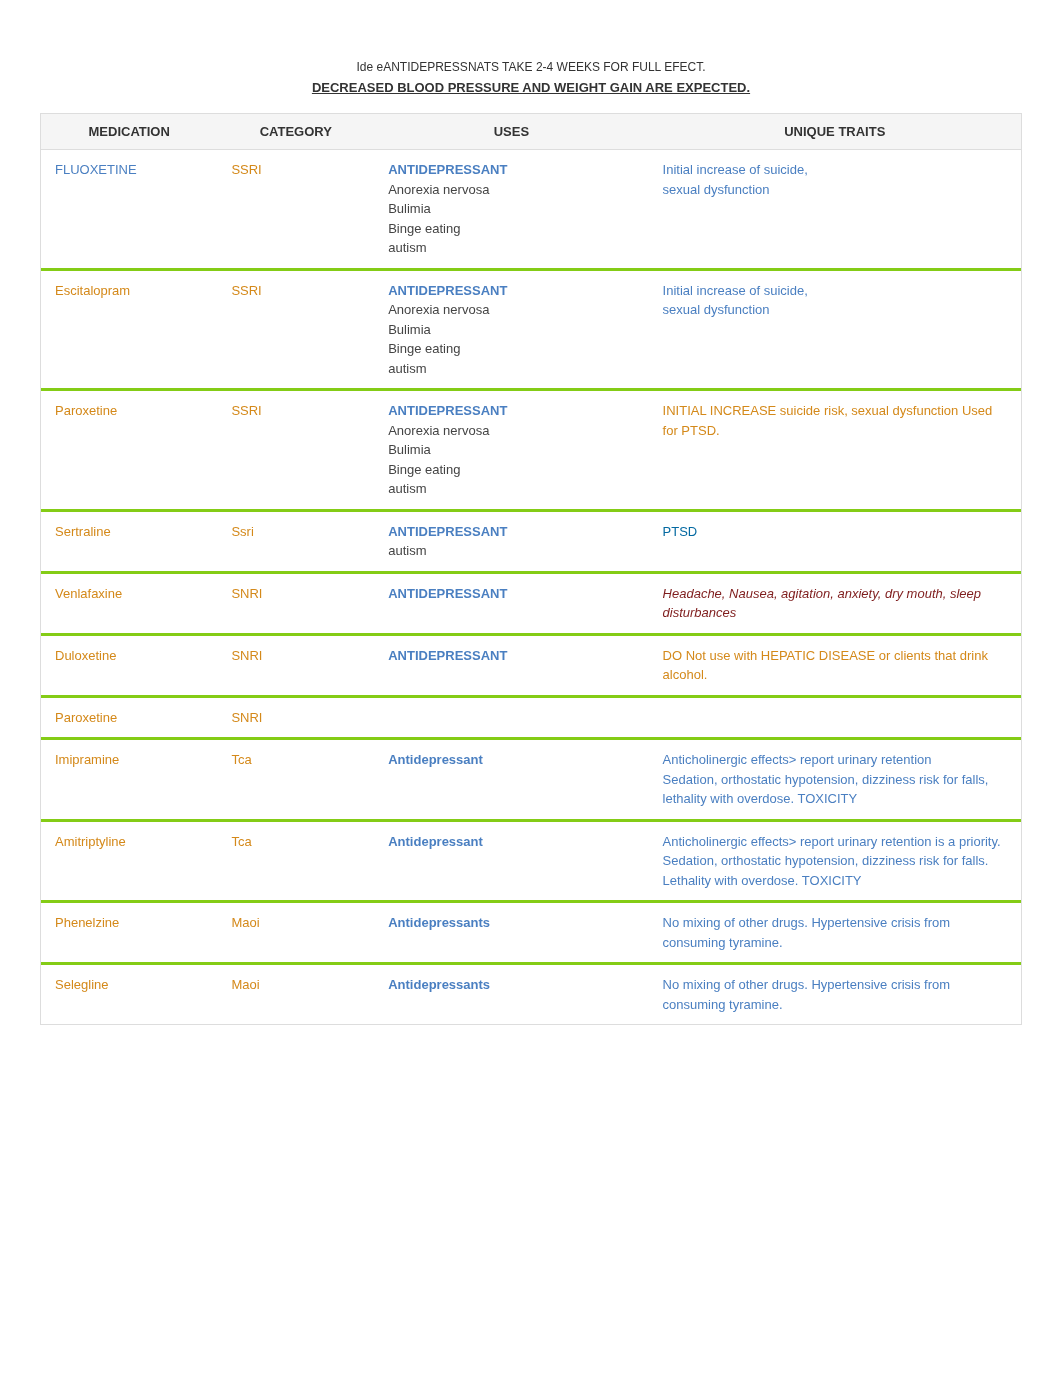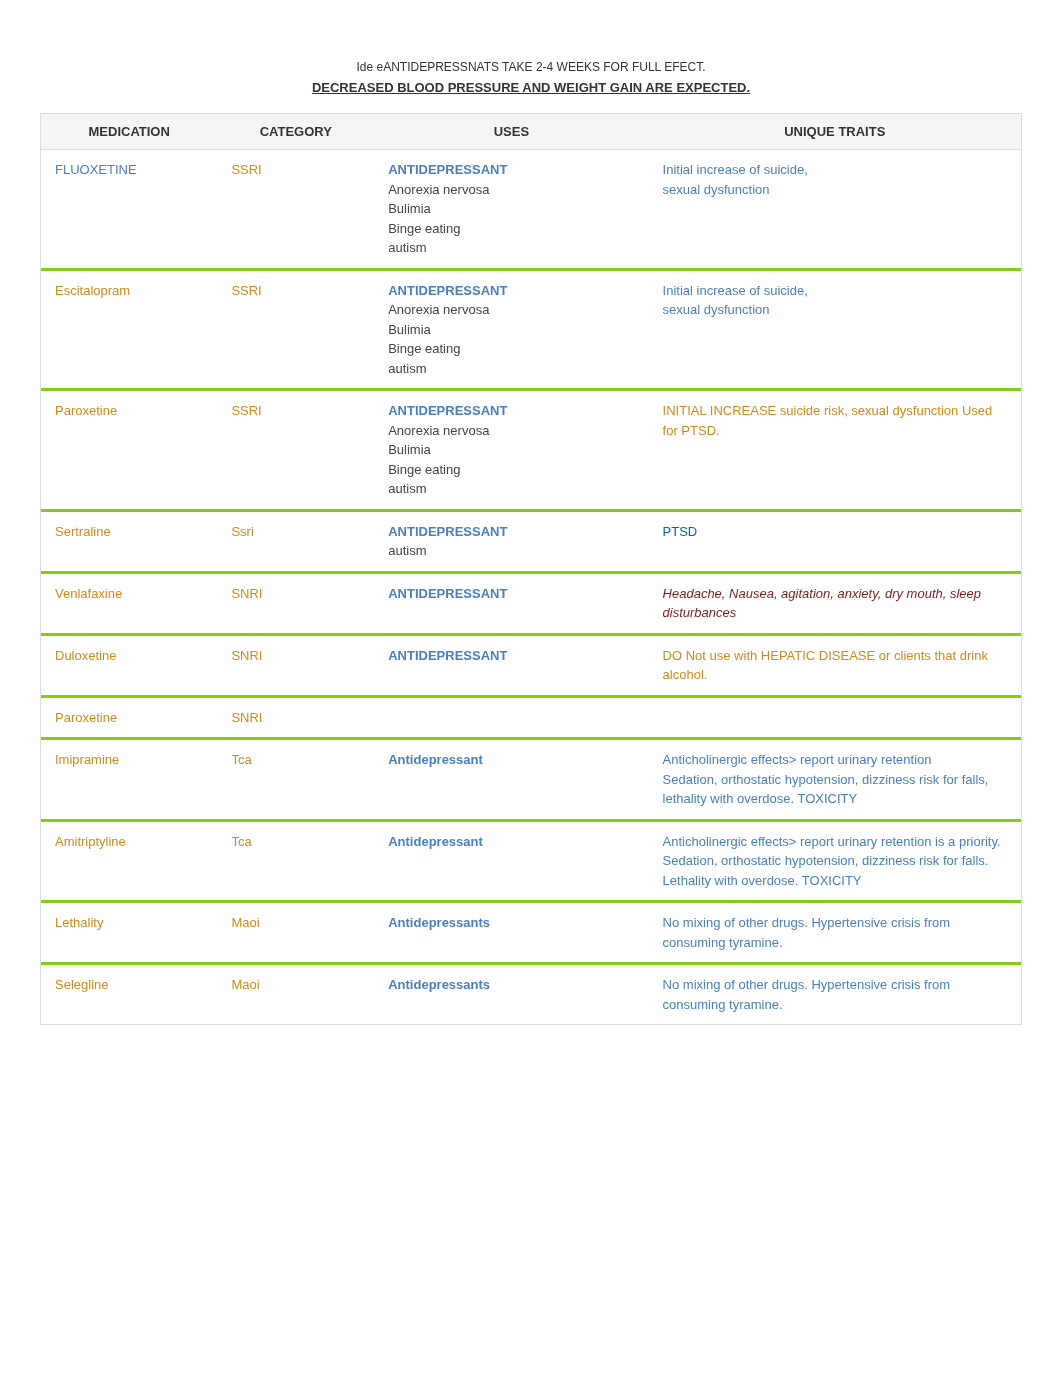--- a/index.html
+++ b/index.html
@@ -164,21 +164,21 @@
         <tr>
           <td><span class="orange">Amitriptyline</span></td>
           <td><span class="orange">Tca</span></td>
           <td>
             <span style="display: block; color: rgb(74, 127, 193); font-weight: 600;">Antidepressant</span>
           </td>
           <td style="color: rgb(74, 127, 193); white-space: pre-wrap;">Anticholinergic effects&gt; report urinary retention is a priority.
 Sedation, orthostatic hypotension, dizziness risk for falls. Lethality with overdose. TOXICITY</td>
         </tr>
         <tr>
-          <td><span class="orange">Lethality</span></td>
+          <td><span class="orange">Phenelzine</span></td>
           <td><span class="orange">Maoi</span></td>
           <td>
             <span style="display: block; color: rgb(74, 127, 193); font-weight: 600;">Antidepressants</span>
           </td>
           <td style="color: rgb(74, 127, 193); white-space: pre-wrap;">No mixing of other drugs. Hypertensive crisis from consuming tyramine.</td>
         </tr>
         <tr>
           <td><span class="orange">Selegline</span></td>
           <td><span class="orange">Maoi</span></td>
           <td>

